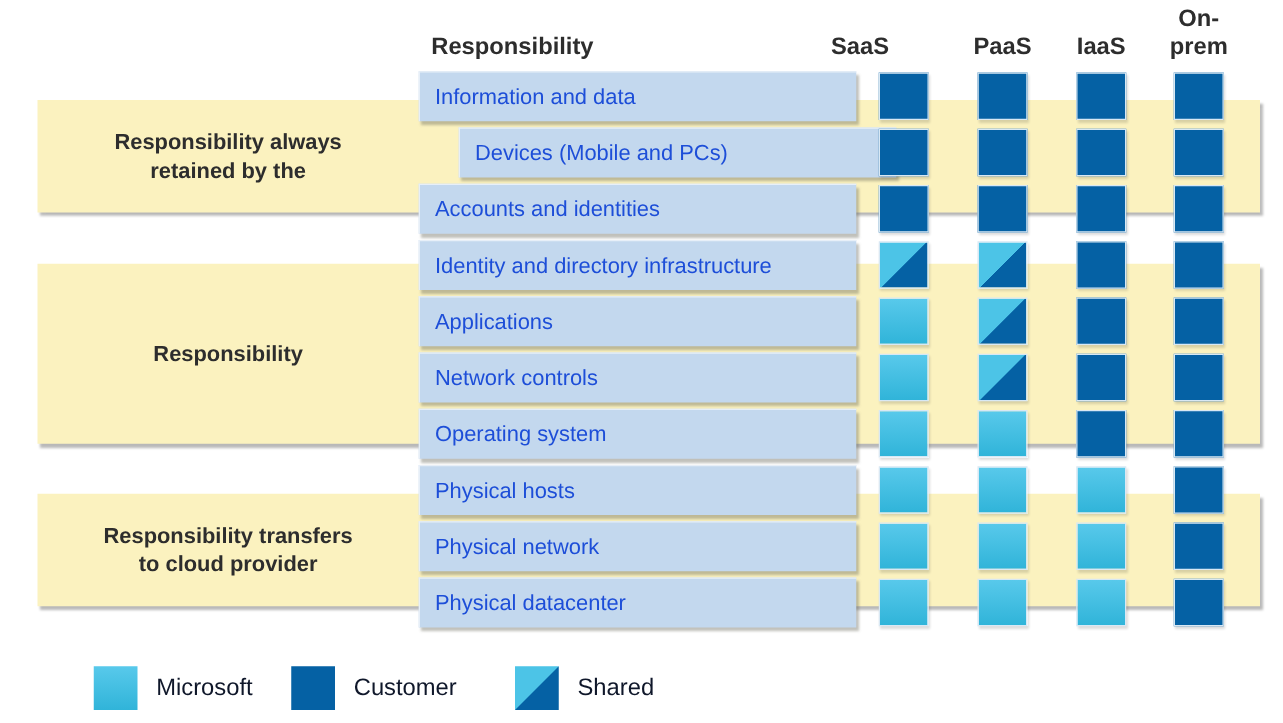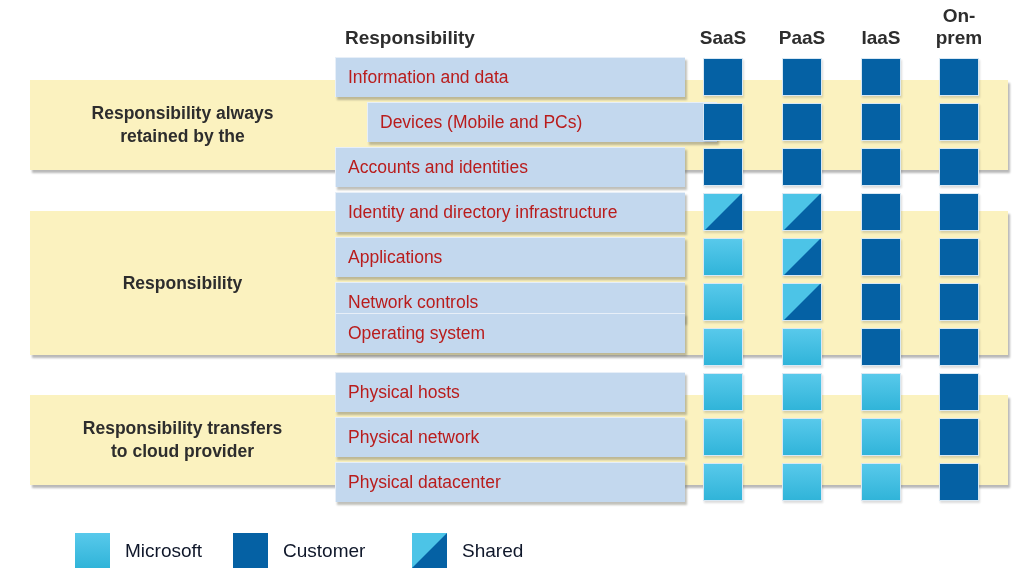--- a/index.html
+++ b/index.html
@@ -42,21 +42,21 @@
   .band:nth-of-type(3) { top:395px; height:90px; }
 
   
   .row-label {
     position:absolute; left:335px; width:350px; height:40px; z-index:1;
     background:var(--row-fill);
     border-top:1px solid #e7eff8; border-left:1px solid #e7eff8;
     box-shadow:2px 3px 2px rgba(105,105,90,0.42);
     display:flex; align-items:center;
     padding-left:12px; box-sizing:border-box;
-    font-size:17.5px; color:#b91c1c; white-space:nowrap;
+    font-size:17.5px; color:#1d4ed8; white-space:nowrap;
   }
 
   
   .cell {
     position:absolute; width:40px; height:38px; z-index:2;
     border:1px solid #d8e8f4; box-sizing:border-box;
     box-shadow:1px 2px 2px rgba(0,0,0,0.14);
   }
   .cell-customer  { background:var(--customer); }
   .cell-microsoft { background:linear-gradient(to bottom, var(--ms-top), var(--ms-bottom)); }
@@ -76,21 +76,21 @@
   .legend-swatch.cell-microsoft,
   .legend-swatch.cell-shared { position:static; border:none; box-shadow:none; }
 </style>
 </head>
 <body>
 
 <div id="canvas">
   <div class="hdr" id="hdr-responsibility">Responsibility</div>
 
   <div id="col-headers">
-      <div class="hdr" style="left: 683px; width: 80px; justify-content: center;">
+      <div class="hdr" style="left: 648px; width: 80px; justify-content: center;">
         <div>
           <div>SaaS</div>
         </div>
       </div>
       <div class="hdr" style="left: 762px; width: 80px;">
         <div>
           <div>PaaS</div>
         </div>
       </div>
       <div class="hdr" style="left: 841px; width: 80px;">
@@ -124,21 +124,21 @@
         </div>
       </div>
     </div>
   <div id="row-labels">
       <div class="row-label" style="top: 57px;">Information and data</div>
       <div class="row-label" style="top: 102px; margin-left: 32px;">Devices (Mobile and PCs)</div>
       <div class="row-label" style="top: 147px;">Accounts and identities</div>
       <div class="row-label" style="top: 192px;">Identity and directory infrastructure</div>
       <div class="row-label" style="top: 237px;">Applications</div>
       <div class="row-label" style="top: 282px;">Network controls</div>
-      <div class="row-label" style="top: 313px;">Operating system</div>
+      <div class="row-label" style="top: 327px;">Operating system</div>
       <div class="row-label" style="top: 372px;">Physical hosts</div>
       <div class="row-label" style="top: 417px;">Physical network</div>
       <div class="row-label" style="top: 462px;">Physical datacenter</div>
     </div>
   <div id="matrix">
       <div class="cell cell-customer" style="left: 703px; top: 58px;"></div>
       <div class="cell cell-customer" style="left: 782px; top: 58px;"></div>
       <div class="cell cell-customer" style="left: 861px; top: 58px;"></div>
       <div class="cell cell-customer" style="left: 939px; top: 58px;"></div>
       <div class="cell cell-customer" style="left: 703px; top: 103px;"></div>

